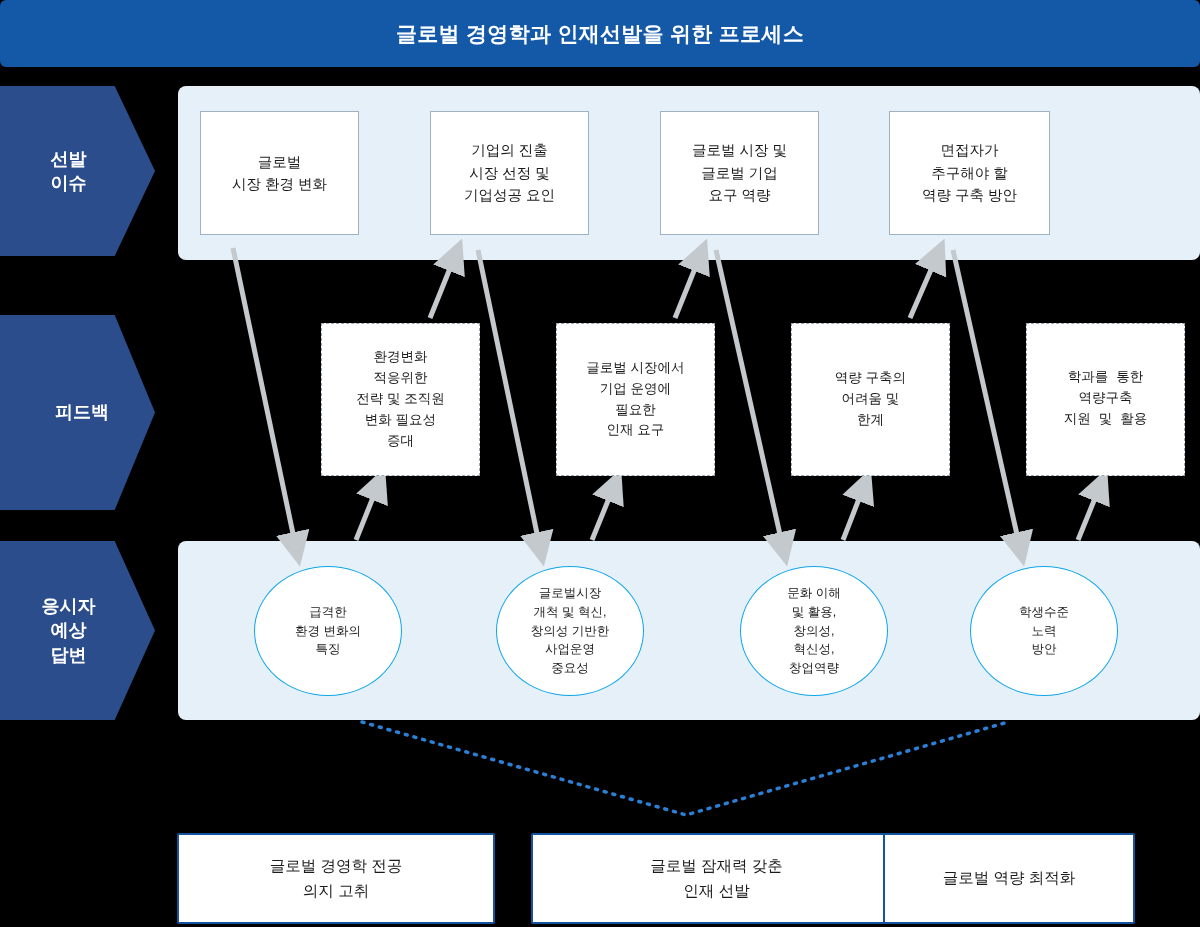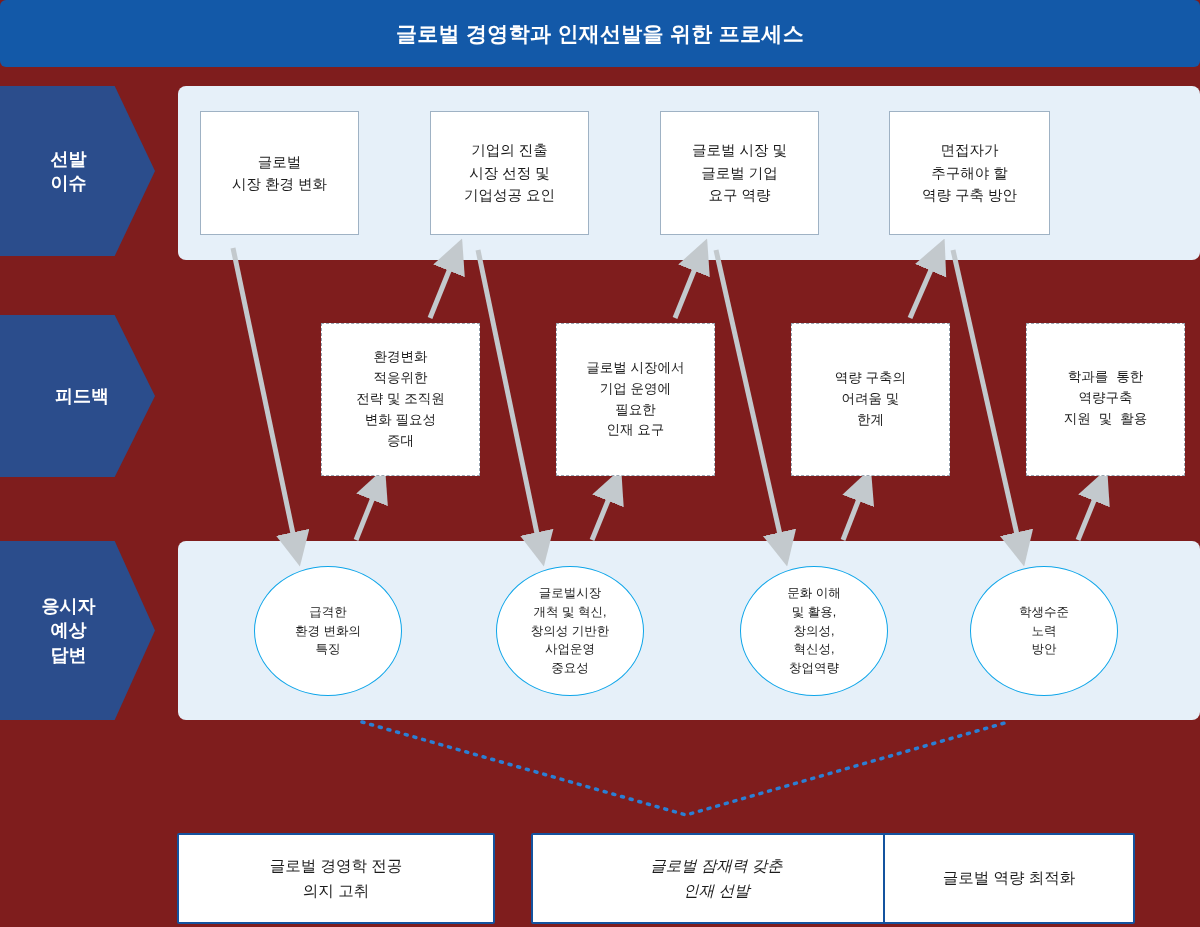--- a/index.html
+++ b/index.html
@@ -6,21 +6,21 @@
   html, body {
     margin: 0; padding: 0;
     background: #ffffff;
     font-family: "Liberation Sans", "DejaVu Sans", sans-serif;
   }
   #page {
     position: relative;
     width: 1200px;
     height: 927px;
     overflow: hidden;
-    background: #7f1d1d;
+    background: #000000;
   }
 
   
   #title-bar {
     position: absolute;
     left: 0; top: 0;
     width: 1200px; height: 67px;
     background: #1359a8;
     border-radius: 6px;
     display: flex;
@@ -52,21 +52,21 @@
     font-weight: bold;
     line-height: 1.35;
     text-align: center;
     display: flex;
     align-items: center;
     justify-content: center;
     padding-right: 18px;
     clip-path: polygon(0 0, 74% 0, 100% 50%, 74% 100%, 0 100%);
   }
   #label-issue { left: 0px; top: 86px; width: 155px; height: 170px; }
-  #label-feedback { left: 0px; top: 315px; width: 155px; height: 162px; padding-left: 27px; }
+  #label-feedback { left: 0px; top: 315px; width: 155px; height: 195px; padding-left: 27px; }
   #label-answer { left: 0px; top: 541px; width: 155px; height: 179px; }
 
   
   .issue-box {
     position: absolute;
     background: #ffffff;
     border: 1px solid #9fb2c4;
     display: flex;
     align-items: center;
     justify-content: center;
@@ -138,21 +138,21 @@
     justify-content: center;
     text-align: center;
     font-size: 15.5px;
     color: #1b1b1b;
     line-height: 1.6;
     top: 833px;
     height: 91px;
     white-space: pre-line;
   }
   #outcome-0 { left: 177px; width: 318px; text-align: center; }
-  #outcome-1 { left: 531px; width: 371px; font-style: italic; }
+  #outcome-1 { left: 531px; width: 371px; }
   #outcome-2 { left: 883px; width: 252px; }
 
   
   #arrows {
     position: absolute;
     left: 0; top: 0;
     width: 1200px; height: 927px;
     pointer-events: none;
   }
 </style>

